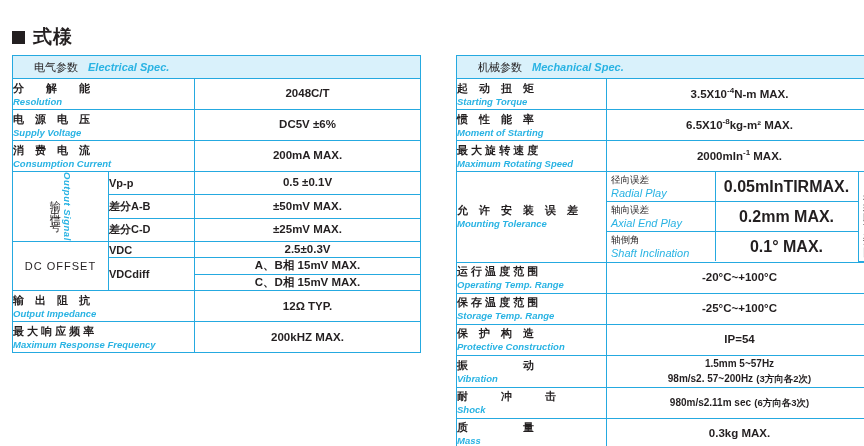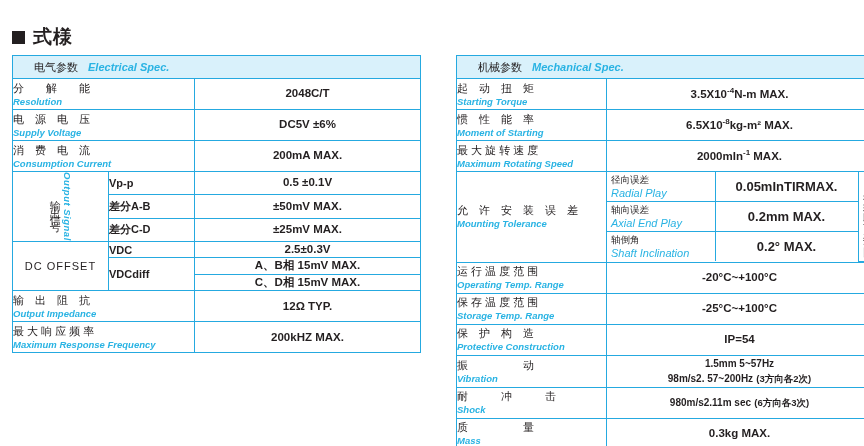--- a/index.html
+++ b/index.html
@@ -87,20 +87,21 @@
     padding: 3px 5px 3px 5px;
     height: 30px;
   }
   .lab .cn {
     font-size: 11px;
     color: #231f20;
     display: flex;
     justify-content: space-between;
     letter-spacing: 0;
     white-space: nowrap;
+    font-weight: bold;
   }
   .lab .en {
     font-size: 9.5px;
     color: #29b3e3;
     font-weight: bold;
     font-style: italic;
     line-height: 1.15;
     margin-top: 1px;
     white-space: nowrap;
   }
@@ -172,21 +173,21 @@
     border-bottom: 1px solid #25a9e0;
     padding: 2px 4px;
     height: 20px;
   }
   .nest tr:last-child td { border-bottom: 0; }
   .nest .nl { width: 108px; }
   .nest .nl .cn { font-size: 9.5px; color: #231f20; white-space: nowrap; }
   .nest .nl .en { font-size: 11px; color: #29b3e3; font-weight: normal; font-style: italic; white-space: nowrap; }
   .nest .nv {
     text-align: center;
-    font-size: 13px;
+    font-size: 16px;
     font-weight: bold;
     color: #231f20;
     border-left: 1px solid #25a9e0;
   }
   .vtol {
     padding: 0;
     text-align: center;
     font-size: 11px;
     color: #231f20;
   }
@@ -373,21 +374,21 @@
                   <div class="cn">轴向误差</div>
                   <div class="en">Axial End Play</div>
                 </td>
                 <td class="nv">0.2mm MAX.</td>
               </tr>
               <tr>
                 <td class="nl">
                   <div class="cn">轴倒角</div>
                   <div class="en">Shaft Inclination</div>
                 </td>
-                <td class="nv">0.2° MAX.</td>
+                <td class="nv">0.1° MAX.</td>
               </tr>
             </tbody>
           </table>
         </td>
       </tr>
 
       <tr>
         <td class="lab">
           <div class="cn">运 行 温 度 范 围</div>
           <div class="en">Operating Temp. Range</div>

